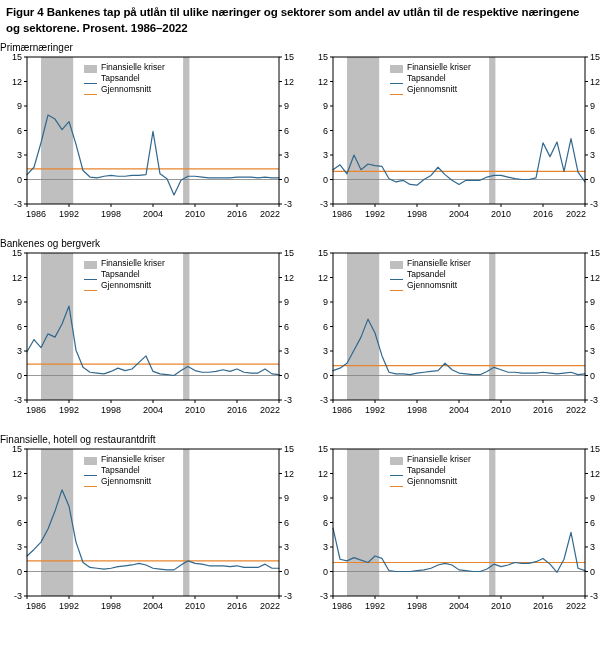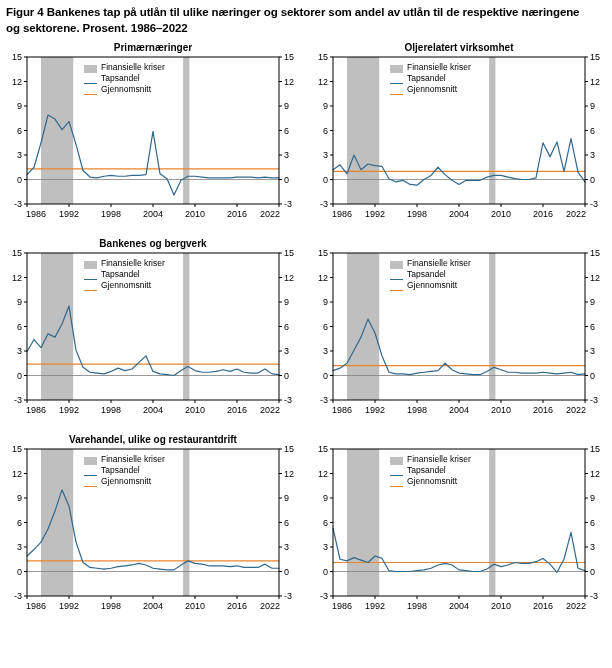--- a/index.html
+++ b/index.html
@@ -28,23 +28,22 @@
   }
   .panel {
     position: relative;
     box-sizing: border-box;
   }
   .panel-title {
     position: absolute;
     top: 4px;
     left: 0;
     width: 100%;
-    text-align: center;
     font-size: 10px;
-    font-weight: bold;
+    font-weight: normal;
   }
   .plot-wrap {
     position: absolute;
     left: 0;
     top: 0;
     width: 100%;
     height: 100%;
   }
   svg {
     display: block;
@@ -148,21 +147,20 @@
         <span>Tapsandel</span>
       </div>
       <div class="legend-row">
         <span class="legend-key key-line-orange"></span>
         <span>Gjennomsnitt</span>
       </div>
     </div>
   </div>
 
   <div class="panel">
-    <div class="panel-title">Oljerelatert virksomhet</div>
     <div class="plot-wrap">
         <svg width="306" height="196">
           <rect x="41" y="19" width="32.19999999999936" height="147" fill="#bfbfbf"></rect>
           <rect x="183.09999999999968" y="19" width="6.300000000000637" height="147" fill="#bfbfbf"></rect>
           <line x1="27" y1="141.5" x2="279" y2="141.5" stroke="#808080" stroke-width="0.8"></line>
           <line x1="27" y1="133.33333333333331" x2="279" y2="133.33333333333331" stroke="#e8842c" stroke-width="1.2"></line>
           <path d="M27.00 131.70 L34.00 126.80 L41.00 135.78 L48.00 117.00 L55.00 131.70 L62.00 125.98 L69.00 127.62 L76.00 128.43 L83.00 140.68 L90.00 143.95 L97.00 142.32 L104.00 146.40 L111.00 147.22 L118.00 141.50 L125.00 137.42 L132.00 129.25 L139.00 136.60 L146.00 142.32 L153.00 146.40 L160.00 142.32 L167.00 142.32 L174.00 142.32 L181.00 139.05 L188.00 137.42 L195.00 137.42 L202.00 139.05 L209.00 140.68 L216.00 141.50 L223.00 141.50 L230.00 139.87 L237.00 104.75 L244.00 118.63 L251.00 103.93 L258.00 133.33 L265.00 100.67 L272.00 134.15 L279.00 143.95" fill="none" stroke="#31688e" stroke-width="1.2" stroke-linejoin="round" stroke-linecap="round"></path>
           <rect x="27" y="19" width="252" height="147" fill="none" stroke="#000000" stroke-width="1"></rect>
           <line x1="24" y1="166" x2="27" y2="166" stroke="#000000" stroke-width="1"></line>
           <line x1="279" y1="166" x2="282" y2="166" stroke="#000000" stroke-width="1"></line>
@@ -357,21 +355,21 @@
         <span>Tapsandel</span>
       </div>
       <div class="legend-row">
         <span class="legend-key key-line-orange"></span>
         <span>Gjennomsnitt</span>
       </div>
     </div>
   </div>
 
   <div class="panel">
-    <div class="panel-title">Varehandel, ulike og restaurantdrift</div>
+    <div class="panel-title">Finansielle, hotell og restaurantdrift</div>
     <div class="plot-wrap">
         <svg width="306" height="196">
           <rect x="41" y="19" width="32.19999999999936" height="147" fill="#bfbfbf"></rect>
           <rect x="183.09999999999968" y="19" width="6.300000000000637" height="147" fill="#bfbfbf"></rect>
           <line x1="27" y1="141.5" x2="279" y2="141.5" stroke="#808080" stroke-width="0.8"></line>
           <line x1="27" y1="130.88333333333333" x2="279" y2="130.88333333333333" stroke="#e8842c" stroke-width="1.2"></line>
           <path d="M27.00 125.98 L34.00 119.45 L41.00 112.10 L48.00 99.03 L55.00 81.07 L62.00 59.83 L69.00 76.17 L76.00 112.10 L83.00 132.52 L90.00 137.42 L97.00 138.23 L104.00 139.05 L111.00 138.23 L118.00 136.60 L125.00 135.78 L132.00 134.97 L139.00 133.33 L146.00 134.97 L153.00 138.23 L160.00 139.05 L167.00 139.87 L174.00 139.87 L181.00 134.97 L188.00 130.88 L195.00 133.33 L202.00 134.15 L209.00 135.78 L216.00 135.78 L223.00 135.78 L230.00 136.60 L237.00 135.78 L244.00 137.42 L251.00 137.42 L258.00 137.42 L265.00 134.15 L272.00 138.23 L279.00 138.23" fill="none" stroke="#31688e" stroke-width="1.2" stroke-linejoin="round" stroke-linecap="round"></path>
           <rect x="27" y="19" width="252" height="147" fill="none" stroke="#000000" stroke-width="1"></rect>
           <line x1="24" y1="166" x2="27" y2="166" stroke="#000000" stroke-width="1"></line>
           <line x1="279" y1="166" x2="282" y2="166" stroke="#000000" stroke-width="1"></line>

